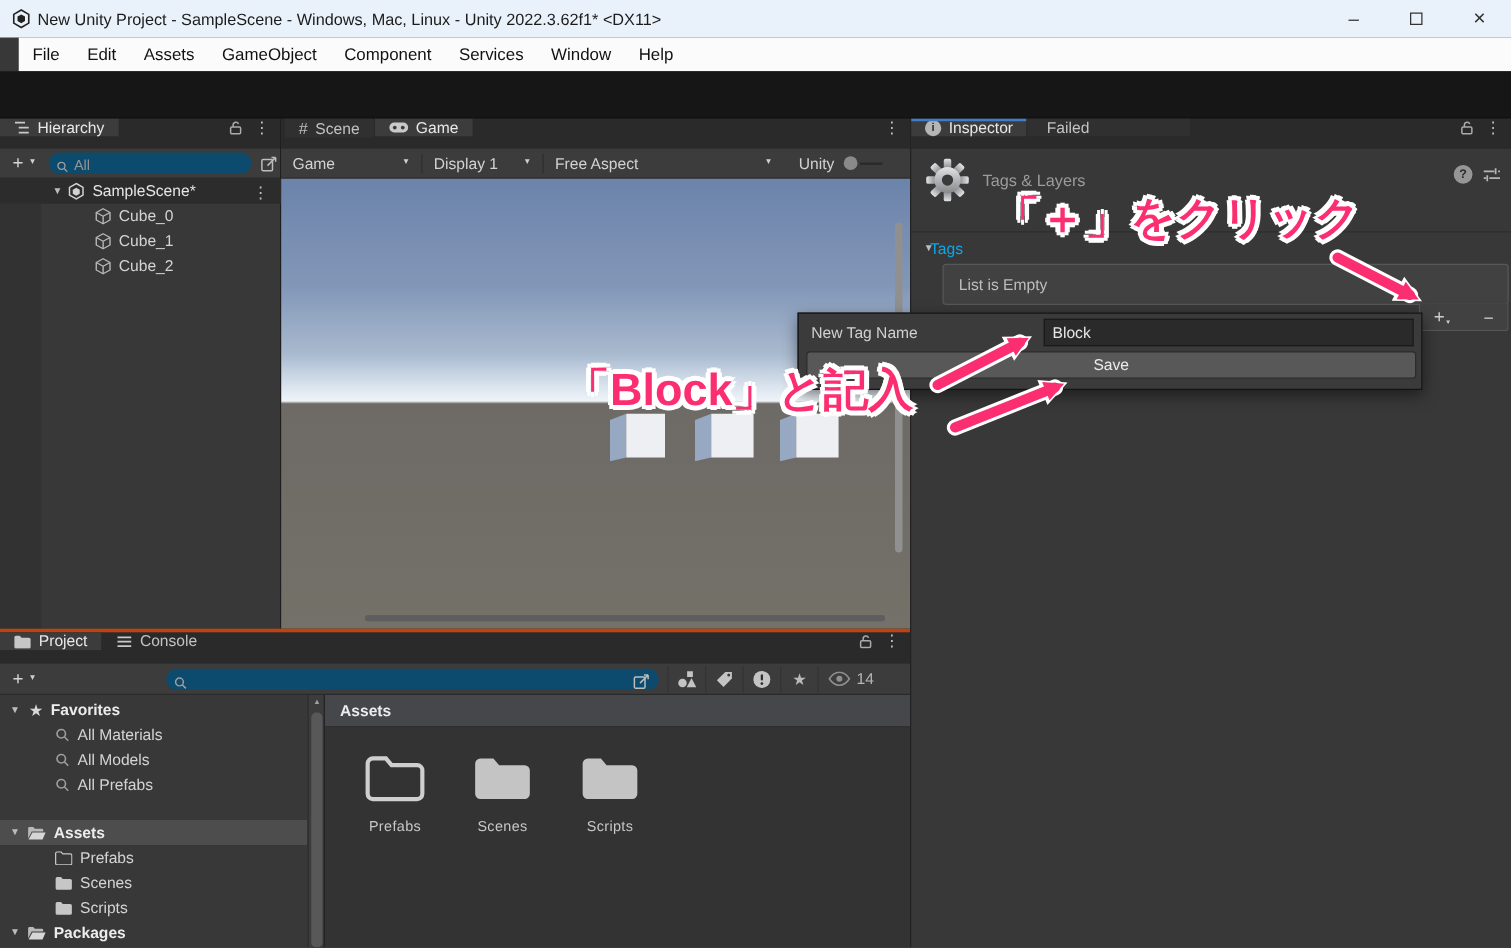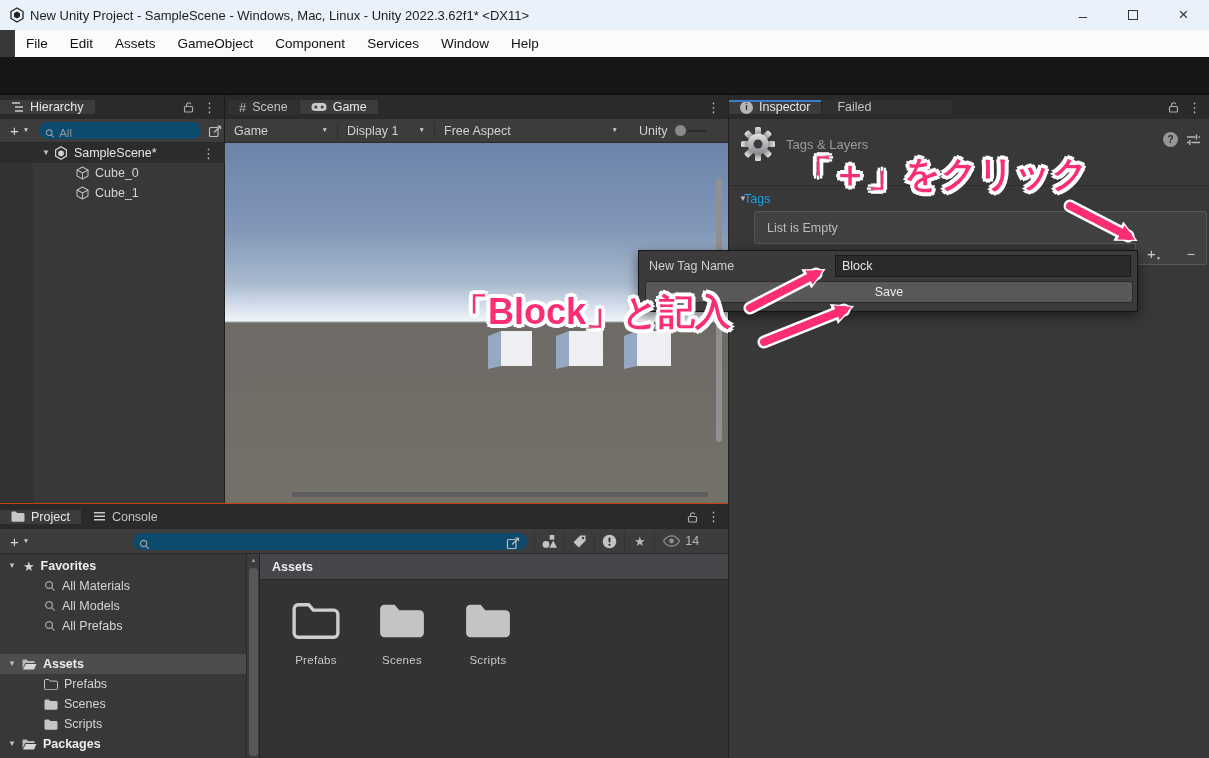--- a/index.html
+++ b/index.html
@@ -13,21 +13,21 @@
 .winbtn{position:absolute;top:0;width:50px;height:30px;display:flex;align-items:center;justify-content:center;color:#333;font-size:15px}
 .maxsq{display:inline-block;width:10px;height:10px;border:1.5px solid #333}
 .menubar{position:absolute;left:15px;top:30px;width:1209px;height:27px;background:#fbfbfb;display:flex;align-items:center;color:#111}
 .menubar .mi{padding:0 11px;line-height:27px;font-size:13.5px}
 .toolbar{position:absolute;left:0;top:57px;width:1209px;height:38px;background:#161616;border-bottom:1px solid #0d0d0d}
 .tbtn{position:absolute;top:63px;height:26px;background:#383838;border-radius:3px;display:flex;align-items:center;justify-content:center;gap:5px;color:#d6d6d6}
 .caret{font-size:6.5px;color:#cfcfcf;line-height:1}
 .foldout{font-size:8px;color:#bcbcbc;line-height:1}
 
 .panel{position:absolute;background:#383838}
-.tabbar{position:absolute;left:0;top:0;right:0;height:24px;background:#2a2a2a;display:flex;align-items:center}
+.tabbar{position:absolute;left:0;top:0;right:0;height:24px;background:#2a2a2a;display:flex;align-items:flex-start}
 .tab{display:flex;align-items:center;gap:6px;padding:0 11px;background:#303030;color:#c2c2c2;position:relative;margin-right:1px}
 .tab.active{background:#3c3c3c;color:#e8e8e8}
 .tab.focused::before{content:"";position:absolute;left:0;top:0;right:0;height:2px;background:#3d7dca}
 .tbspacer{flex:1}
 .tbicons{display:flex;align-items:center;gap:9px;padding:0 8px}
 .kebab{color:#c0c0c0;font-size:13px;line-height:1}
 .ptoolbar{position:absolute;left:0;right:0;top:24px;height:24px;background:#3c3c3c;border-bottom:1px solid #2a2a2a;display:flex;align-items:center}
 .plus{font-size:15px;color:#d5d5d5;line-height:1}
 .pill{height:17px;background:#0c4a6e;border-radius:9px;display:flex;align-items:flex-end;padding:0 6px;gap:4px}
 .pill input{background:transparent;border:0;outline:0;color:#c8c8c8;font-size:11.5px;width:100%;font-family:inherit}
@@ -209,20 +209,27 @@
             <path d="M1 4l5.5 3L12 4M6.5 7v6"></path>
           </svg>
         <span class="lbl">Cube_0</span>
       </div>
       <div class="trow">
         <svg style="margin-left:76px" width="13" height="14" viewBox="0 0 13 14" fill="none" stroke="#b9b9b9" stroke-width="1.1" stroke-linejoin="round">
             <path d="M6.5 1L12 4v6l-5.5 3L1 10V4z"></path>
             <path d="M1 4l5.5 3L12 4M6.5 7v6"></path>
           </svg>
         <span class="lbl">Cube_1</span>
+      </div>
+      <div class="trow">
+        <svg style="margin-left:76px" width="13" height="14" viewBox="0 0 13 14" fill="none" stroke="#b9b9b9" stroke-width="1.1" stroke-linejoin="round">
+            <path d="M6.5 1L12 4v6l-5.5 3L1 10V4z"></path>
+            <path d="M1 4l5.5 3L12 4M6.5 7v6"></path>
+          </svg>
+        <span class="lbl">Cube_2</span>
       </div>
     </div>
   </div>
 
   <div class="panel" style="left:225px;top:95px;width:503px;height:408px">
     <div class="tabbar">
       <div class="tab" style="margin-left:3px">
         <span style="color:#bdbdbd;font-size:13px">#</span>
         <span>Scene</span>
       </div>
@@ -332,21 +339,21 @@
     </div>
     <div class="listfooter" style="left:406px;top:148px;width:72px;height:22px">
       <span style="position:relative">
         <span style="font-size:15px;line-height:1">+</span>
         <span class="caret" style="position:absolute;left:9px;top:10px;font-size:5px">▼</span>
       </span>
       <span style="font-size:14px;line-height:1">−</span>
     </div>
   </div>
 
-  <div class="panel" style="left:0;top:503px;width:728px;height:225px;border-top:1px solid #c2410c">
+  <div class="panel" style="left:0;top:503px;width:728px;height:225px;border-top:3px solid #c2410c">
     <div class="tabbar" style="height:25px">
       <div class="tab active">
         <svg width="14" height="11" viewBox="0 0 14 11">
             <path d="M.5 1.8A1.3 1.3 0 0 1 1.8.5h3l1.4 1.6h6a1.3 1.3 0 0 1 1.3 1.3v6.1a1.3 1.3 0 0 1-1.3 1.3H1.8A1.3 1.3 0 0 1 .5 9.5z" fill="#c6c6c6"></path>
           </svg>
         <span>Project</span>
       </div>
       <div class="tab" style="background:transparent">
         <svg width="13" height="11" viewBox="0 0 13 11" stroke="#c9c9c9" stroke-width="1.4">
             <path d="M1 1.8h11M1 5.3h11M1 8.8h11"></path>

